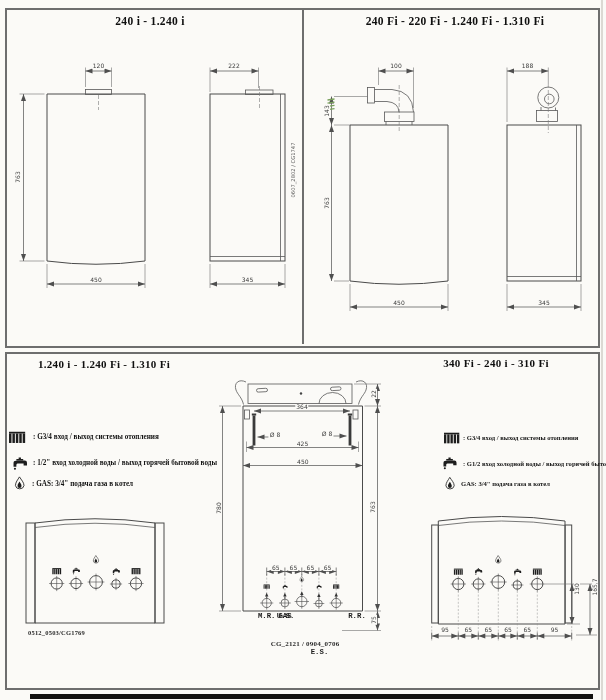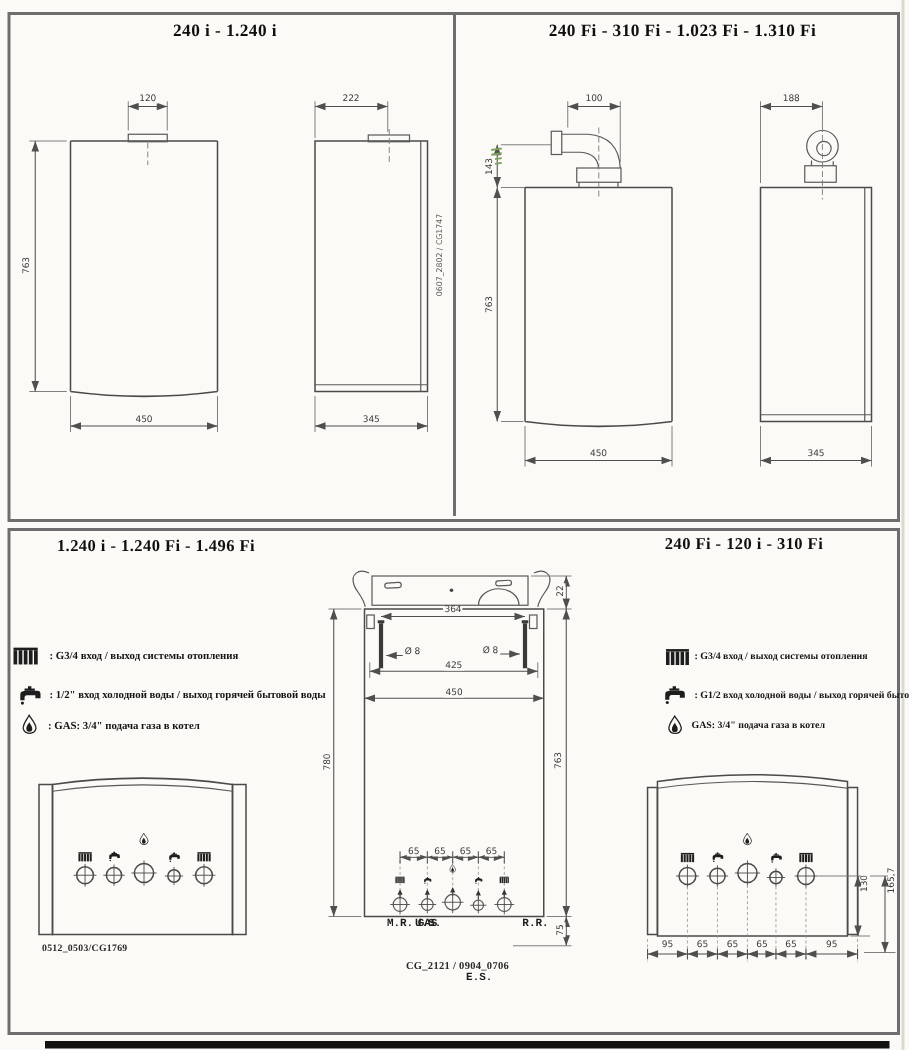--- a/index.html
+++ b/index.html
@@ -336,40 +336,40 @@
 </svg>
 
 <div class="title top" style="left:150px;top:16px;text-align:right;">240 i - 1.240 i</div>
 <div class="dim" style="left:98.5px;top:66px;">120</div>
 <div class="dim rot" style="left:18px;top:177px;">763</div>
 <div class="dim" style="left:96px;top:280px;">450</div>
 <div class="dim" style="left:234px;top:66px;">222</div>
 <div class="dim" style="left:247.5px;top:280px;">345</div>
 <div class="vcode" style="left:294px;top:170px;">0607_2802 / CG1747</div>
 
-<div class="title top" style="left:455px;top:16px;">240 Fi - 310 Fi - 1.023 Fi - 1.310 Fi</div>
+<div class="title top" style="left:455px;top:16px;">240 Fi - 220 Fi - 1.240 Fi - 1.310 Fi</div>
 <div class="dim" style="left:396px;top:66px;">100</div>
 <div class="dim rot" style="left:326.5px;top:111px;">143</div>
 <div class="dim rot" style="left:326.5px;top:203px;">763</div>
 <div class="dim" style="left:399px;top:303px;">450</div>
 <div class="dim" style="left:527.5px;top:66px;">188</div>
 <div class="dim" style="left:544px;top:303px;">345</div>
 
-<div class="title bot" style="left:104px;top:359px;">1.240 i - 1.240 Fi - 1.496 Fi</div>
+<div class="title bot" style="left:104px;top:359px;">1.240 i - 1.240 Fi - 1.310 Fi</div>
 <svg class="art" width="40" height="80" viewBox="0 0 40 80" style="left:6px;top:428px;">
   <use href="#ic-rad" transform="translate(3,3) scale(0.95)"></use>
   <use href="#ic-fau" transform="translate(6,29.5) scale(0.95)"></use>
   <use href="#ic-fla" transform="translate(8.5,48.5) scale(0.95)"></use>
 </svg>
 <div class="legend-text lft" style="left:33px;top:434px;">: G3/4 вход / выход системы отопления</div>
 <div class="legend-text lft" style="left:33px;top:460px;">: 1/2" вход холодной воды / выход горячей бытовой воды</div>
 <div class="legend-text lft" style="left:32px;top:481px;">: GAS: 3/4" подача газа в котел</div>
 <div class="code" style="left:28px;top:630px;">0512_0503/CG1769</div>
 
-<div class="title bot" style="left:496px;top:358px;">240 Fi - 120 i - 310 Fi</div>
+<div class="title bot" style="left:496px;top:358px;">340 Fi - 240 i - 310 Fi</div>
 <svg class="art" width="40" height="80" viewBox="0 0 40 80" style="left:440px;top:428px;">
   <use href="#ic-rad" transform="translate(4,4) scale(0.9)"></use>
   <use href="#ic-fau" transform="translate(2,29.5) scale(0.92)"></use>
   <use href="#ic-fla" transform="translate(5,49) scale(0.92)"></use>
 </svg>
 <div class="legend-text rgt" style="left:463px;top:434px;">: G3/4 вход / выход системы отопления</div>
 <div class="legend-text rgt" style="left:463px;top:460px;">: G1/2 вход холодной воды / выход горячей бытовой воды</div>
 <div class="legend-text rgt" style="left:461px;top:480px;">GAS: 3/4" подача газа в котел</div>
 <div class="dim" style="left:445px;top:630px;">95</div>
 <div class="dim" style="left:468.3px;top:630px;">65</div>

